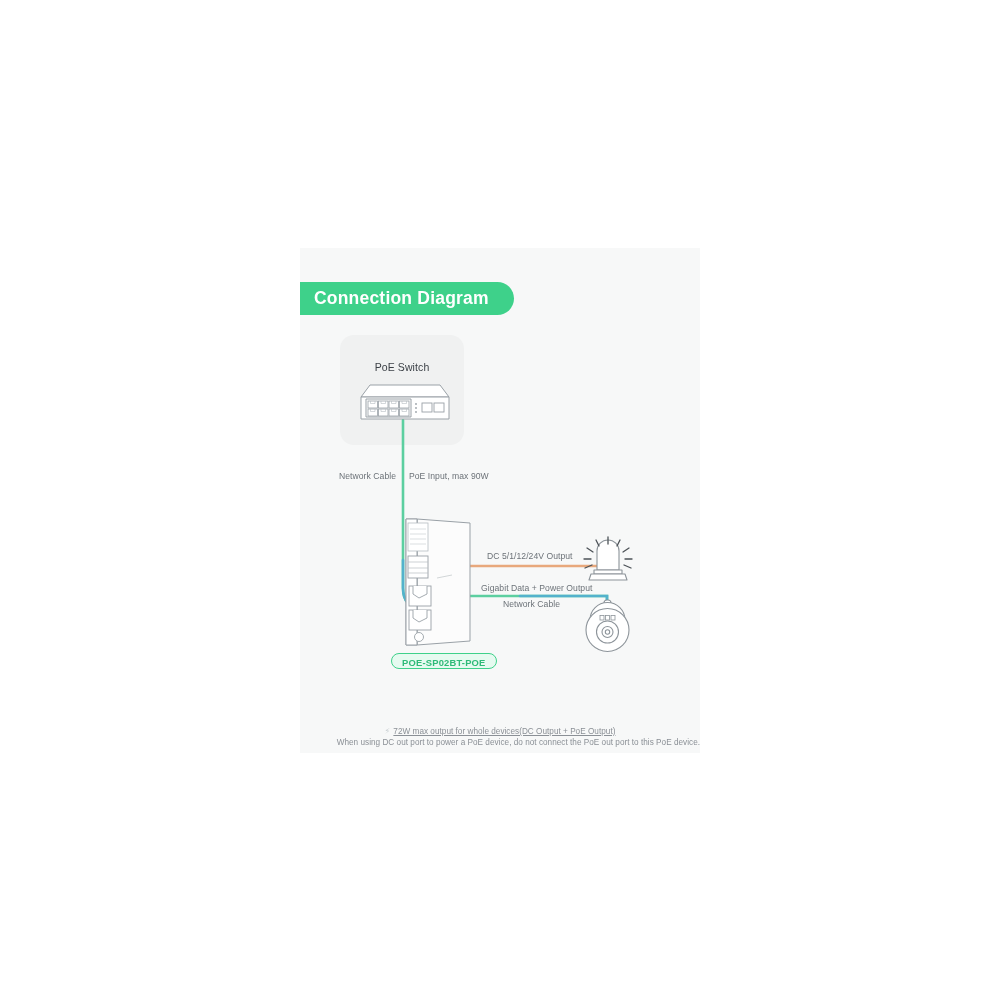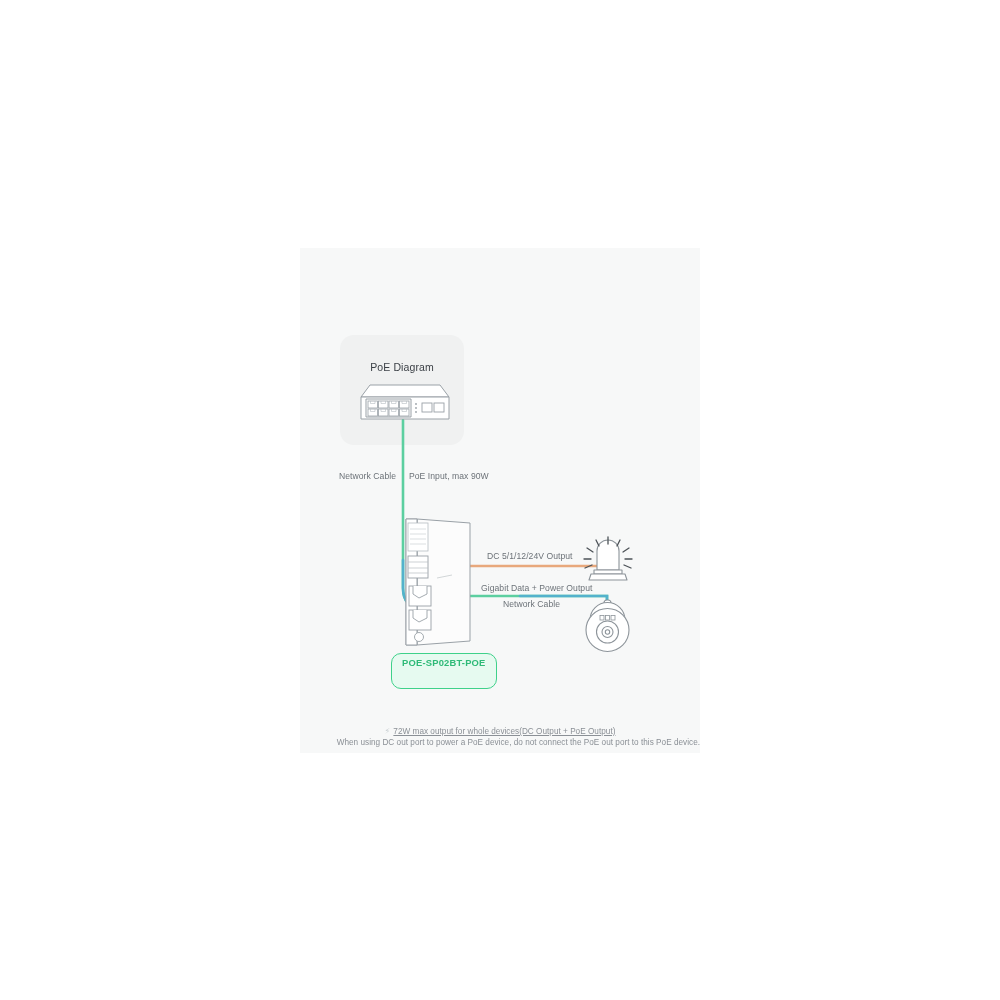--- a/index.html
+++ b/index.html
@@ -46,43 +46,46 @@
   
   .cap{
     position:absolute;font-size:8.6px;color:#6c7278;
     white-space:nowrap;letter-spacing:.05px;
   }
 
   
   .badge{
     position:absolute;left:391px;top:653px;
     background:#e6faf0;border:1px solid #3ed18a;border-radius:10px;
-    padding:3px 10px 20px;
+    padding:3px 10px 0;
     font-size:9.4px;font-weight:bold;color:#2fba78;letter-spacing:.2px;
   }
 
   
   .foot{
     position:absolute;width:400px;left:300px;text-align:center;
     font-size:8.2px;color:#8b9096;letter-spacing:.02px;
   }
   #foot1{top:726px;text-decoration:underline;}
   #foot2{top:738px;text-align:right;}
   .foot .bolt{display:inline-block;margin-right:3px;color:#c9cfd2;}
 </style>
 </head>
 <body>
 
 <div id="stage">
 
   <div class="panel"></div>
 
+  <div class="title-pill">
+    <span class="txt">Connection Diagram</span>
+  </div>
 
   <div class="groupbox" id="box-switch">
-    <div class="group-label" style="top:26px">PoE Diagram</div>
+    <div class="group-label" style="top:26px">PoE Switch</div>
   </div>
 
 
   <svg class="layer">
 
     <path d="M403,420 L403,588 Q403,608 423,608 L436,608" fill="none" stroke="#5ccfa0" stroke-width="2.6" stroke-linecap="round"></path>
 
     <path d="M403,560 L403,588 Q403,608 423,608 L436,608" fill="none" stroke="#53b2cc" stroke-width="2.6" stroke-linecap="round"></path>
 
     <path d="M434,566 L598,566" fill="none" stroke="#e8a87c" stroke-width="2.6" stroke-linecap="round"></path>

